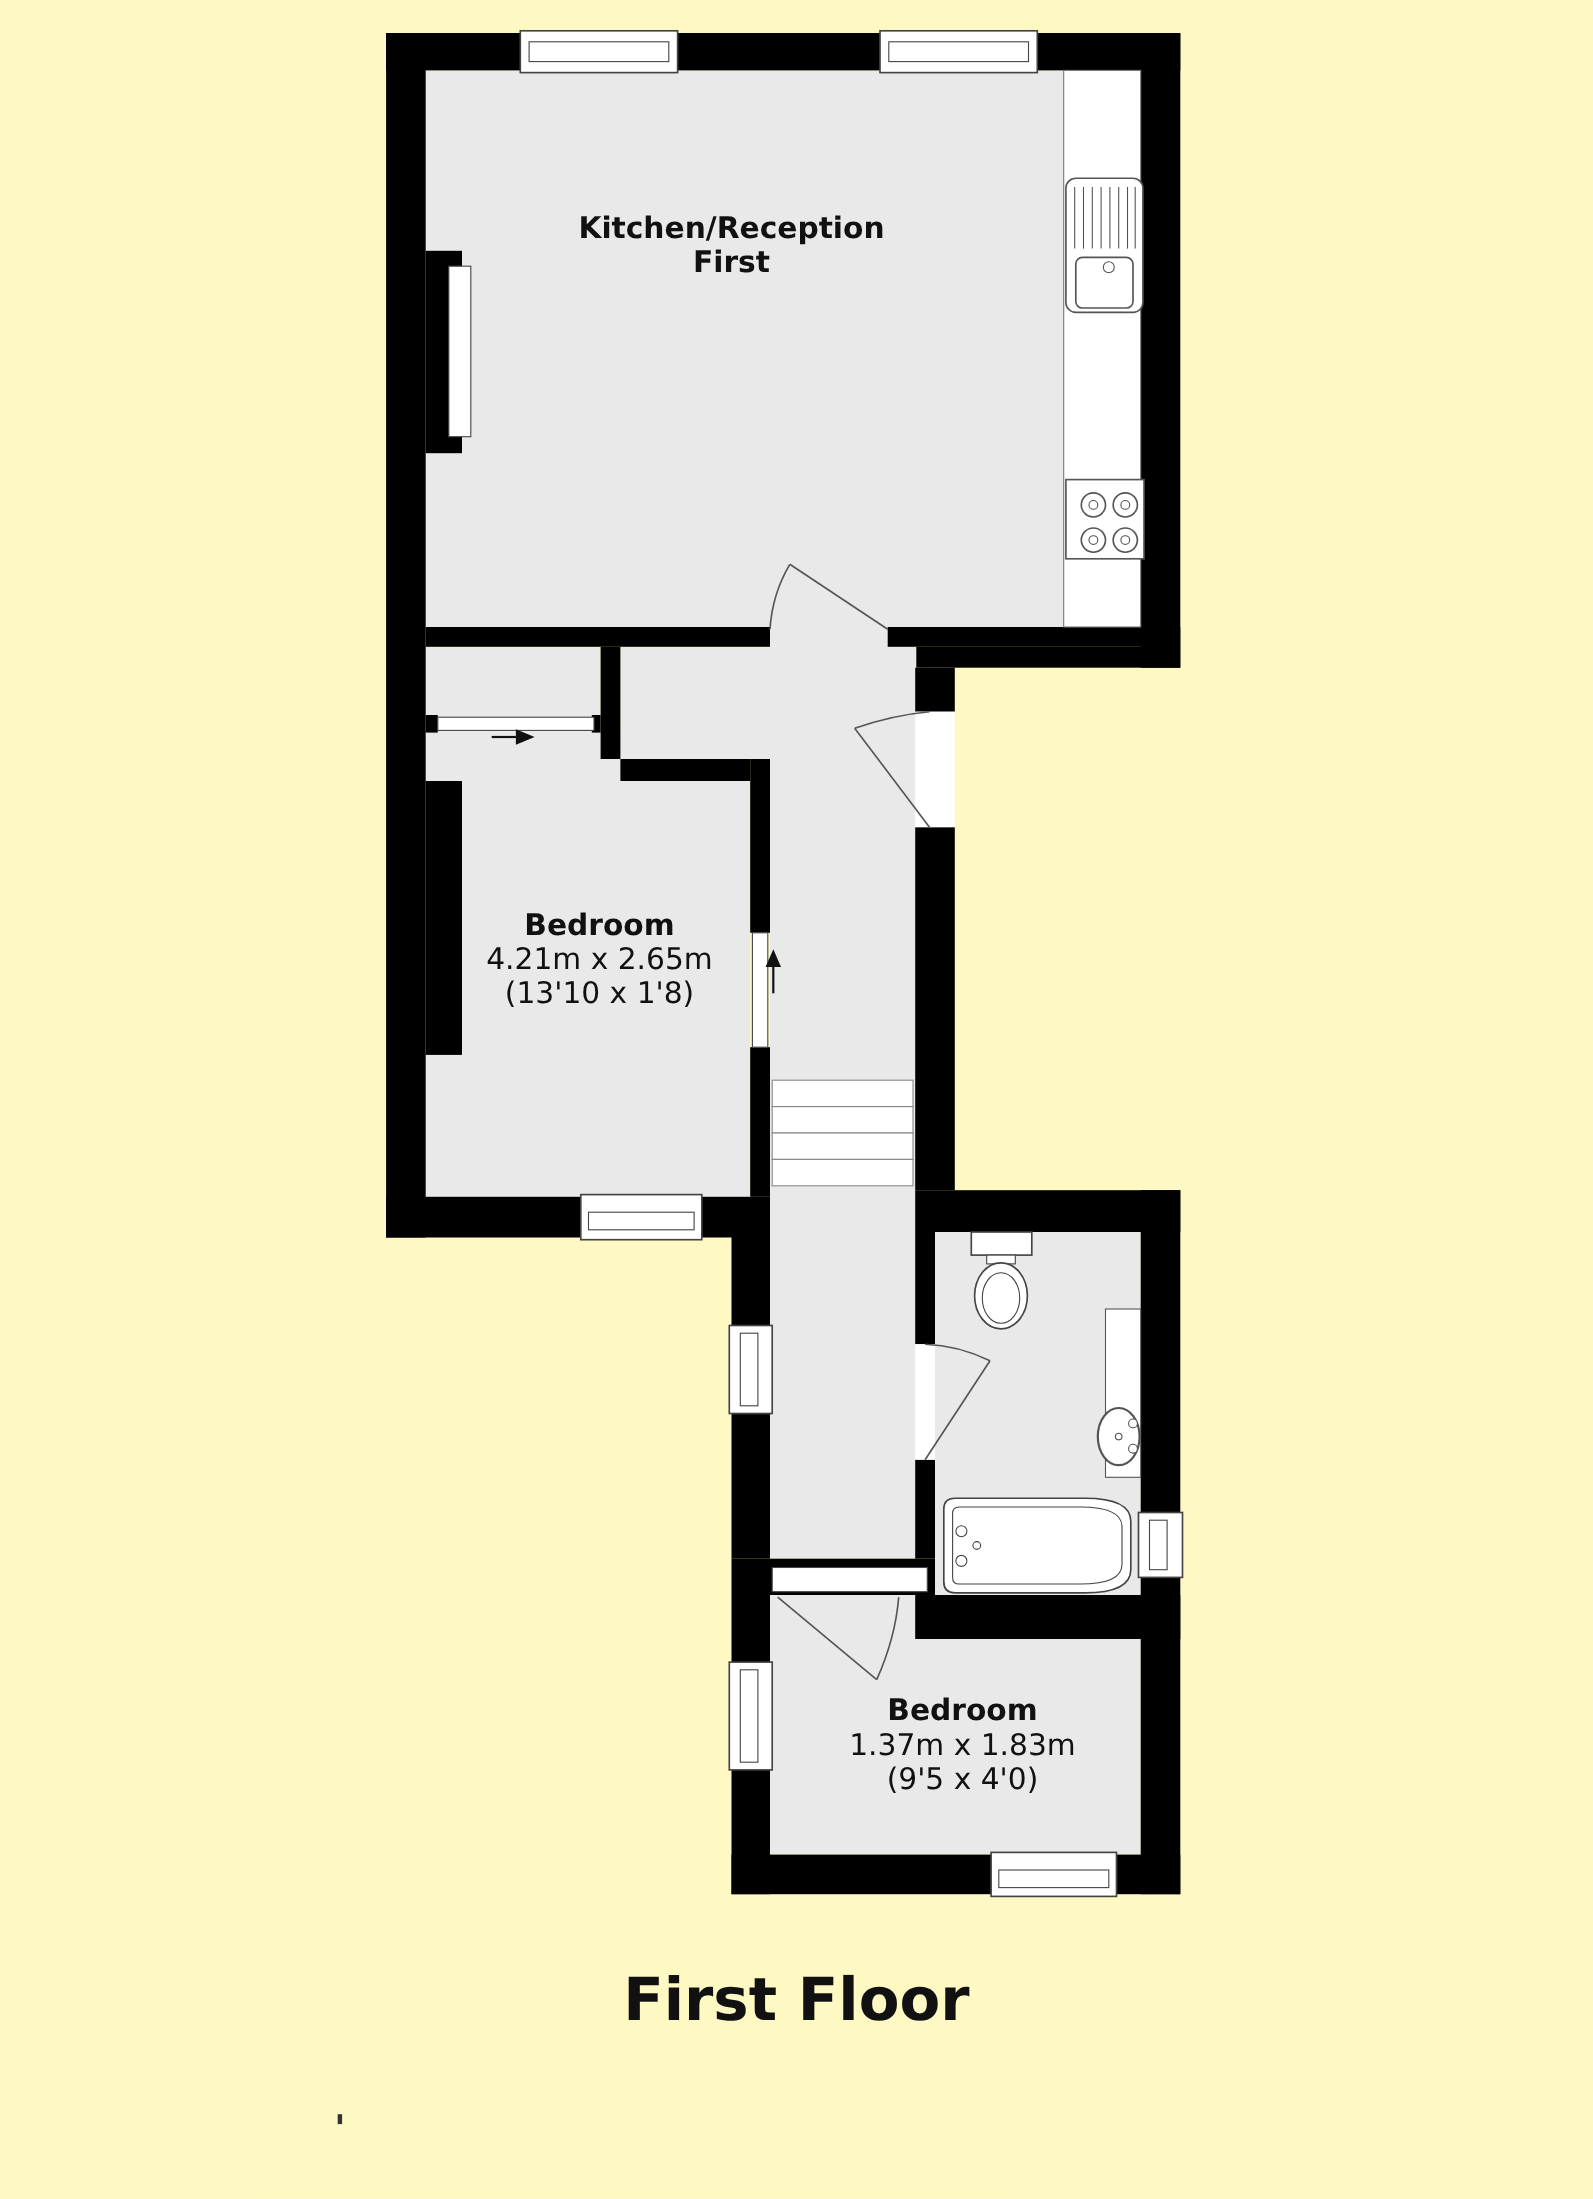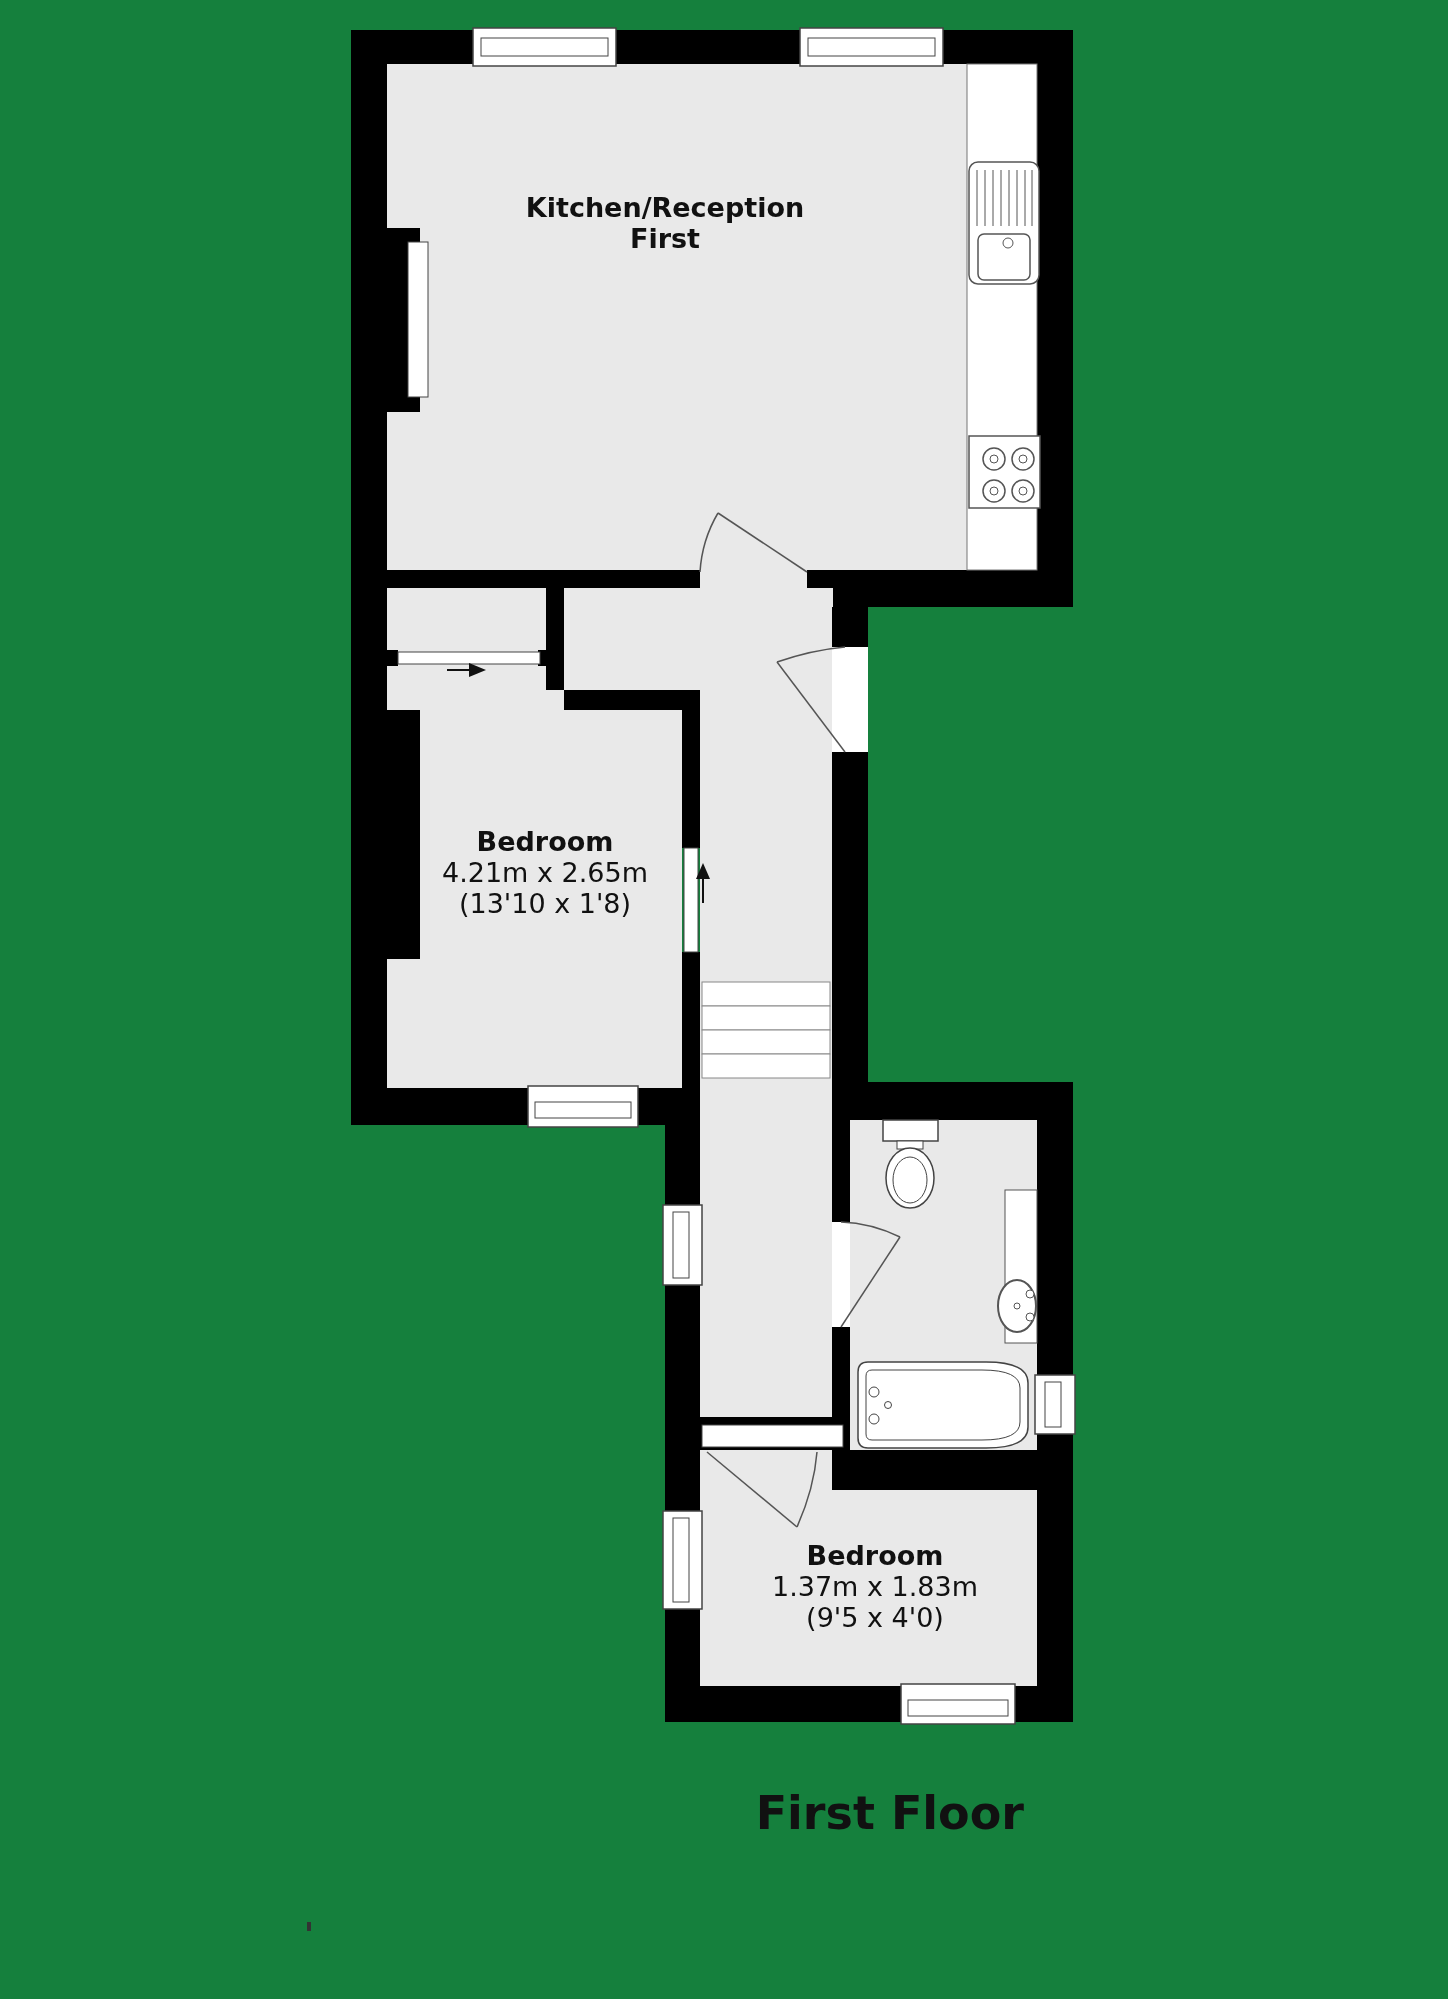--- a/index.html
+++ b/index.html
@@ -1,25 +1,25 @@
 <!DOCTYPE html>
 <html><head>
 <meta charset="utf-8">
 <style>
   html,body{margin:0;padding:0;background:#ffffff;}
-  #plan-root{position:relative;width:1448px;height:1999px;background:#15803d;
+  #plan-root{position:relative;width:1448px;height:1999px;background:#fef9c3;
     font-family:"DejaVu Sans","Liberation Sans",sans-serif;color:#111;}
   #plan-svg{position:absolute;left:0;top:0;}
   .label{position:absolute;text-align:center;color:#111;}
   .room-label{font-size:27px;line-height:31px;}
   .room-name{font-weight:bold;}
   #kitchen-label{left:450px;top:192px;width:430px;}
   #bedroom1-label{left:385px;top:826px;width:320px;}
   #bedroom2-label{left:715px;top:1540px;width:320px;}
-  #floor-title{left:424px;top:1786px;width:600px;font-size:46px;font-weight:bold;text-align:right;}
+  #floor-title{left:424px;top:1786px;width:600px;font-size:54px;font-weight:bold;}
   #total-area{left:224px;top:1886px;width:1000px;font-size:33px;}
   #stray-mark{position:absolute;left:307px;top:1922px;width:4px;height:9px;background:#333;}
 </style>
 </head>
 <body>
 
 <div id="plan-root">
 
 <svg id="plan-svg" width="1448" height="1999" viewBox="0 0 1448 1999">
 

